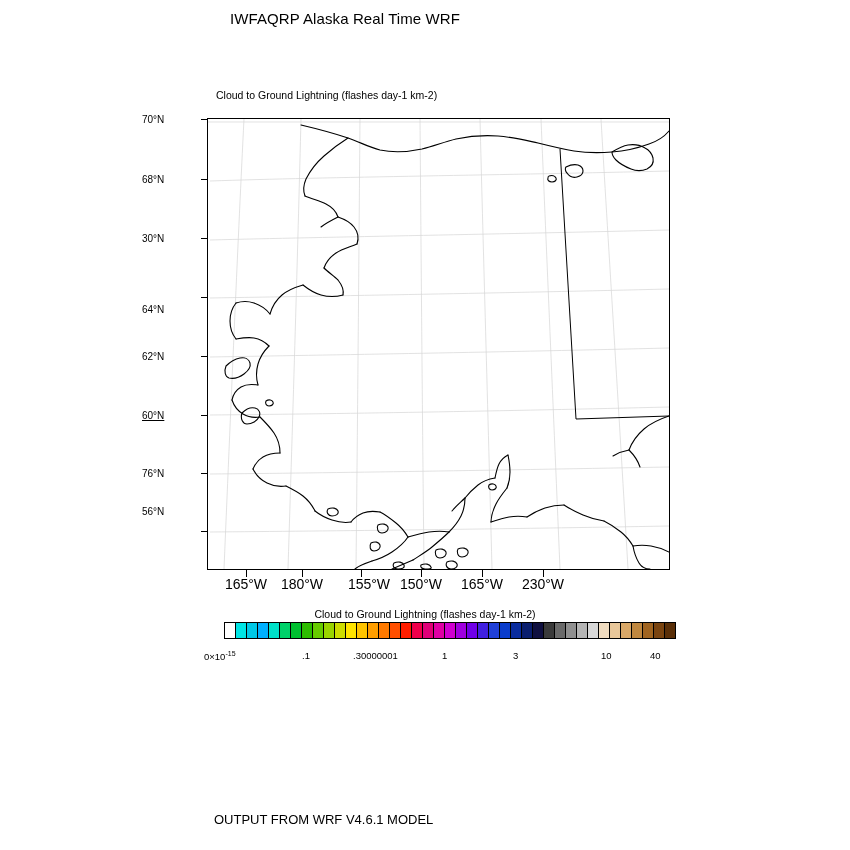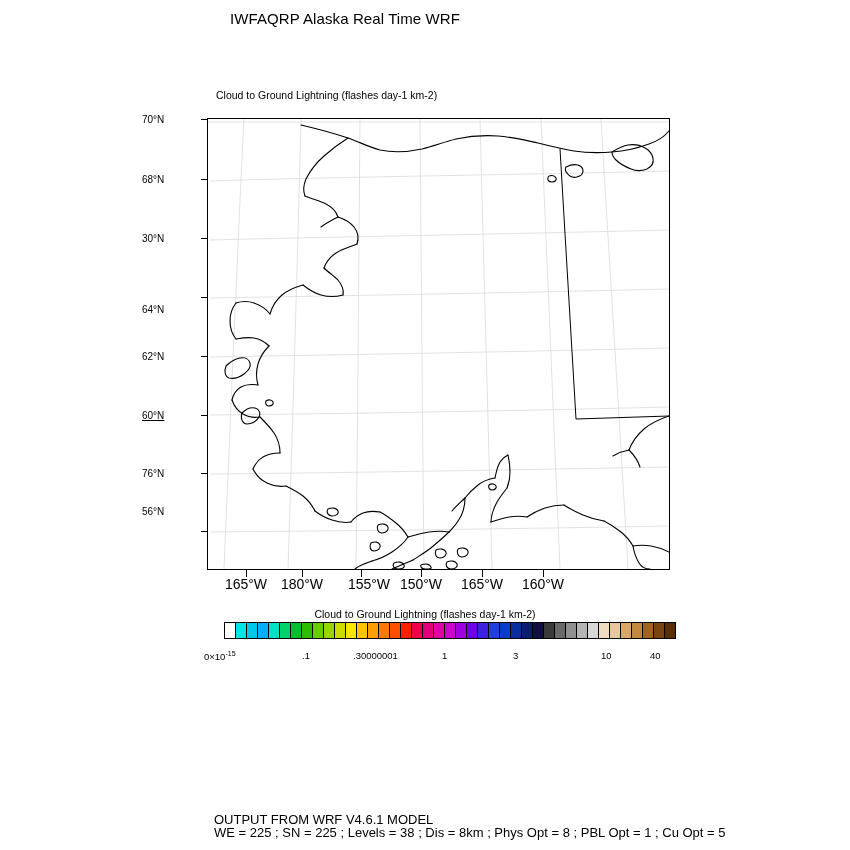--- a/index.html
+++ b/index.html
@@ -299,21 +299,21 @@
     <div class="tickmark-v" style="left:275px; top:0; height:7px;"></div>
     <div class="tickmark-v" style="left:336px; top:0; height:7px;"></div>
   </div>
 
   <div class="xtick-wrap">
     <div class="xtick-label" style="left:39px;">165°W</div>
     <div class="xtick-label" style="left:95px;">180°W</div>
     <div class="xtick-label" style="left:162px;">155°W</div>
     <div class="xtick-label" style="left:214px;">150°W</div>
     <div class="xtick-label" style="left:275px;">165°W</div>
-    <div class="xtick-label" style="left:336px;">160°W</div>
+    <div class="xtick-label" style="left:336px;">230°W</div>
   </div>
 
   <div class="cbar-title">Cloud to Ground Lightning  (flashes day-1 km-2)</div>
 
   <div class="cbar" id="colorbar">
       <div class="swatch" style="background: rgb(255, 255, 255);"></div>
       <div class="swatch" style="background: rgb(0, 229, 229);"></div>
       <div class="swatch" style="background: rgb(0, 200, 230);"></div>
       <div class="swatch" style="background: rgb(0, 176, 255);"></div>
       <div class="swatch" style="background: rgb(0, 224, 200);"></div>
@@ -360,16 +360,15 @@
     <div class="cbar-label" style="left:122px;">.1</div>
     <div class="cbar-label" style="left:173px;">.30000001</div>
     <div class="cbar-label" style="left:262px;">1</div>
     <div class="cbar-label" style="left:333px;">3</div>
     <div class="cbar-label" style="left:401px;margin-left:20px;">10</div>
     <div class="cbar-label" style="left:470px;">40</div>
   </div>
 
   <div class="footer">
     <div>OUTPUT FROM WRF V4.6.1 MODEL</div>
-    <div>WE = 225 ; SN = 225 ; Levels = 38 ; Dis = 8km ; Phys Opt = 8 ; PBL Opt = 1 ; Cu Opt = 5</div>
   </div>
 
 </div>
 
 </body></html>

